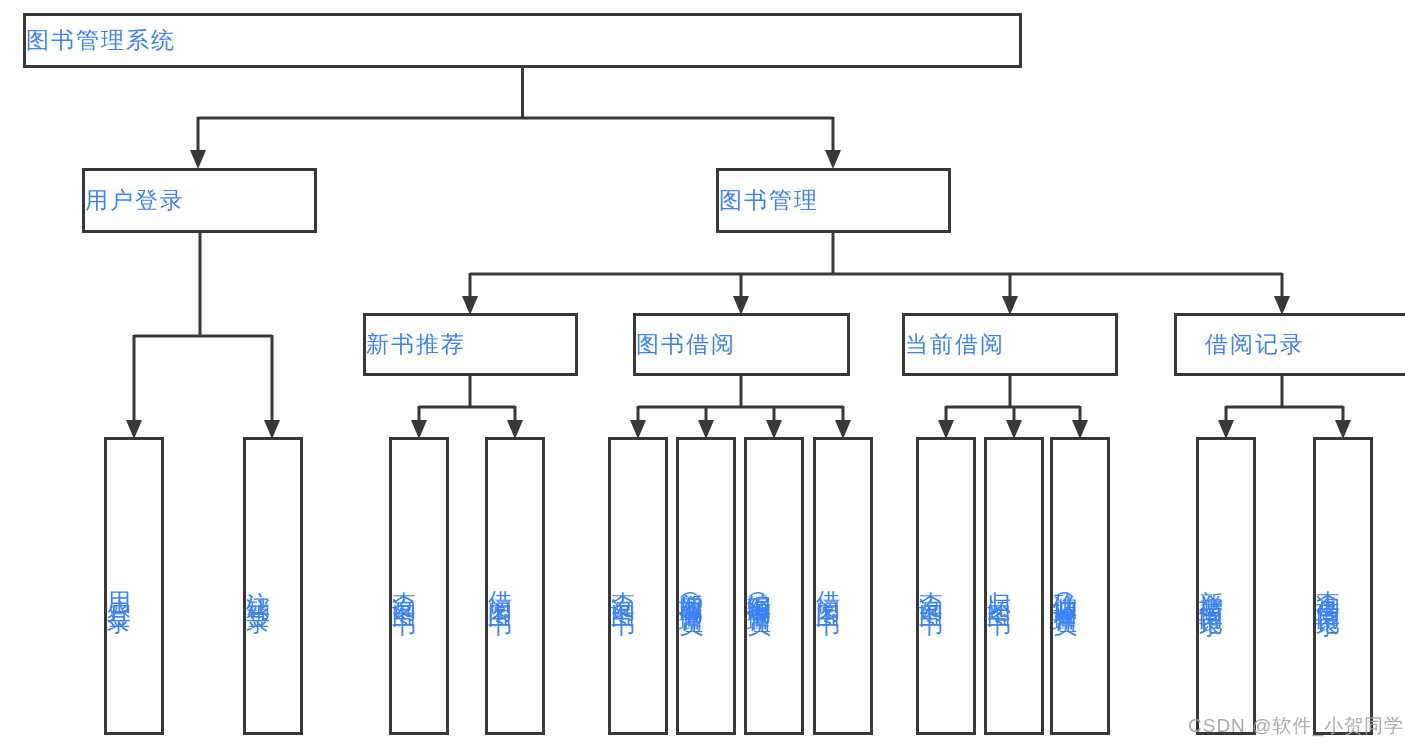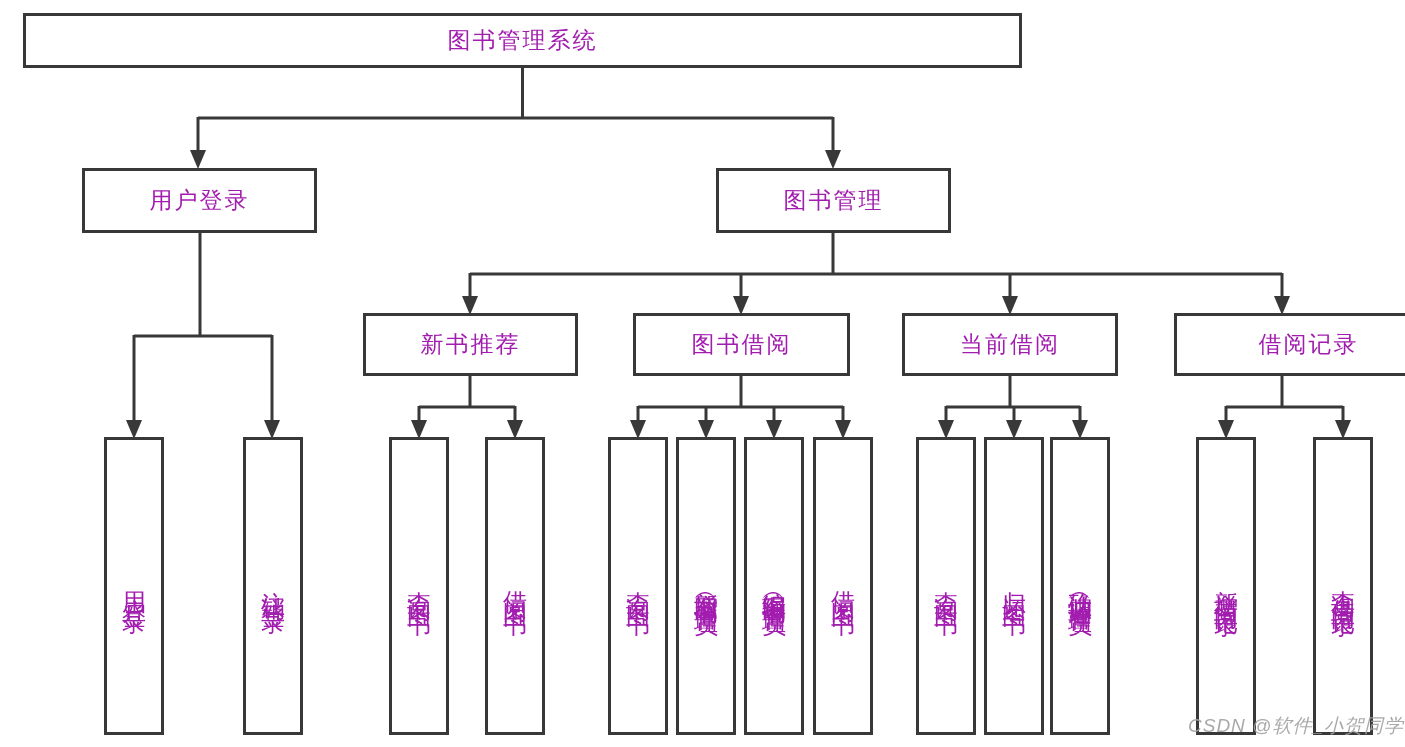--- a/index.html
+++ b/index.html
@@ -3,34 +3,34 @@
 <meta charset="utf-8">
 <style>
   html,body{margin:0;padding:0;background:#ffffff;}
   .stage{
     position:relative;width:1405px;height:747px;background:#ffffff;overflow:hidden;
     font-family:"Liberation Sans","DejaVu Sans",sans-serif;
   }
   .connectors{position:absolute;left:0;top:0;z-index:1;}
   .node{
     position:absolute;box-sizing:border-box;background:#ffffff;
-    border:3px solid #383838;display:flex;align-items:center;justify-content:center;
-    color:#a21caf;z-index:2;
+    border:3px solid #383838;display:flex;align-items:center;justify-content:flex-start;
+    color:#3b82f6;z-index:2;
   }
   .hnode span{font-size:23px;letter-spacing:2px;white-space:nowrap;}
   .vnode span{
     writing-mode:vertical-lr;text-orientation:mixed;
     font-size:24px;line-height:1;white-space:nowrap;
   }
   .ls4{letter-spacing:7px;}
   .ls6{letter-spacing:5px;}
   .ls9{letter-spacing:3px;}
   .watermark{
     position:absolute;left:1188px;top:713px;z-index:3;
-    font-size:19px;letter-spacing:1px;color:rgba(162,162,162,0.92);white-space:nowrap;font-style:italic;
+    font-size:19px;letter-spacing:1px;color:rgba(162,162,162,0.92);white-space:nowrap;
   }
 </style>
 </head>
 <body>
 
 <div class="stage">
 
   <svg class="connectors" width="1405" height="747" viewBox="0 0 1405 747">
     <g stroke="#383838" stroke-width="3" fill="none">
       <path d="M522.5 68 V118 M198 118 H833 M198 117 V152 M833 117 V152"></path>

